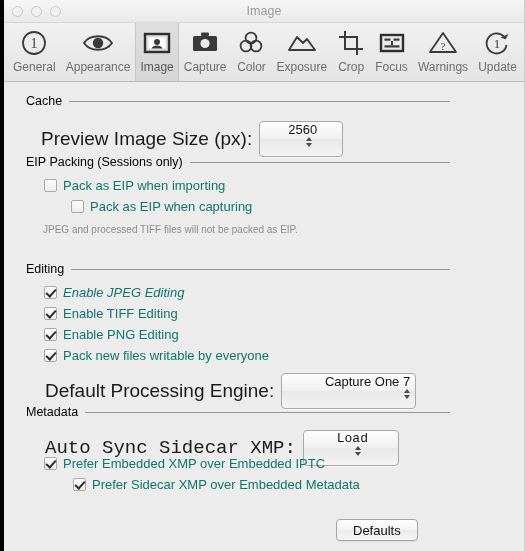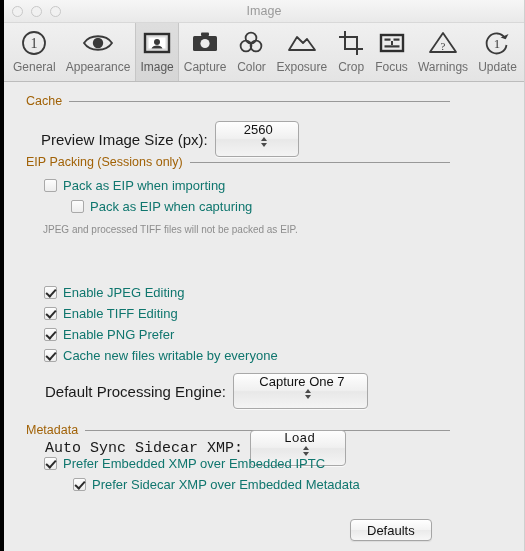--- a/index.html
+++ b/index.html
@@ -110,37 +110,37 @@
 
   .section-head {
     position: absolute;
     display: flex;
     align-items: center;
     left: 22px;
     width: 424px;
   }
   .section-head .sec-label {
     font-size: 12.5px;
-    color: #a16207;
+    color: #000000;
     padding-right: 7px;
     white-space: nowrap;
   }
   .section-head .rule {
     flex: 1;
     height: 1px;
     background: #989898;
   }
 
   .row {
     position: absolute;
     display: flex;
     align-items: center;
   }
   .lbl {
-    font-size: 15px;
+    font-size: 19px;
     color: #1a1a1a;
     white-space: nowrap;
   }
   .note {
     font-size: 10px;
     color: #8d8d8d;
     white-space: nowrap;
   }
 
   
@@ -383,53 +383,57 @@
 
     <div class="row cb-row" style="top:117px; left:40px;padding-left:27px;">
       <span class="checkbox"></span>
       <span class="cb-label">Pack as EIP when capturing</span>
     </div>
 
     <div class="row" style="top:142px; left:39px;">
       <div class="note">JPEG and processed TIFF files will not be packed as EIP.</div>
     </div>
 
-
-    <div class="row cb-row" style="top:203px; left:40px;">
+    <div class="section-head" style="top:180px;">
+      <div class="sec-label">Editing</div>
+      <div class="rule"></div>
+    </div>
+
+    <div class="row cb-row" style="top:203px; left:40px;font-style:italic;">
       <span class="checkbox checked"></span>
       <span class="cb-label">Enable JPEG Editing</span>
     </div>
 
     <div class="row cb-row" style="top:224px; left:40px;">
       <span class="checkbox checked"></span>
       <span class="cb-label">Enable TIFF Editing</span>
     </div>
 
     <div class="row cb-row" style="top:245px; left:40px;">
       <span class="checkbox checked"></span>
-      <span class="cb-label">Enable PNG Prefer</span>
+      <span class="cb-label">Enable PNG Editing</span>
     </div>
 
     <div class="row cb-row" style="top:266px; left:40px;">
       <span class="checkbox checked"></span>
-      <span class="cb-label">Cache new files writable by everyone</span>
+      <span class="cb-label">Pack new files writable by everyone</span>
     </div>
 
     <div class="row" style="top:291px; left:41px;">
       <div class="lbl">Default Processing Engine:</div>
-      <div class="popup" style="width:135px; margin-left:7px;">
+      <div class="popup" style="width:135px; margin-left:7px;align-items:flex-end;">
         <span class="val">Capture One 7</span>
         <span class="arrows">
           <span class="arrow-up"></span>
             <span class="arrow-dn"></span>
         </span>
       </div>
     </div>
 
-    <div class="section-head" style="top:341px;">
+    <div class="section-head" style="top:323px;">
       <div class="sec-label">Metadata</div>
       <div class="rule"></div>
     </div>
 
     <div class="row" style="top:348px; left:41px;font-family:Liberation Mono, monospace;">
       <div class="lbl">Auto Sync Sidecar XMP:</div>
       <div class="popup" style="width:96px; margin-left:7px;">
         <span class="val">Load</span>
         <span class="arrows">
           <span class="arrow-up"></span>
@@ -441,18 +445,18 @@
     <div class="row cb-row" style="top:374px; left:40px;">
       <span class="checkbox checked"></span>
       <span class="cb-label">Prefer Embedded XMP over Embedded IPTC</span>
     </div>
 
     <div class="row cb-row" style="top:395px; left:40px;padding-left:29px;">
       <span class="checkbox checked"></span>
       <span class="cb-label">Prefer Sidecar XMP over Embedded Metadata</span>
     </div>
 
-    <div class="btn" style="top:437px; left:346px;">
+    <div class="btn" style="top:437px; left:332px;">
       <span>Defaults</span>
     </div>
 
   </div>
 </div>
 
 </body></html>

